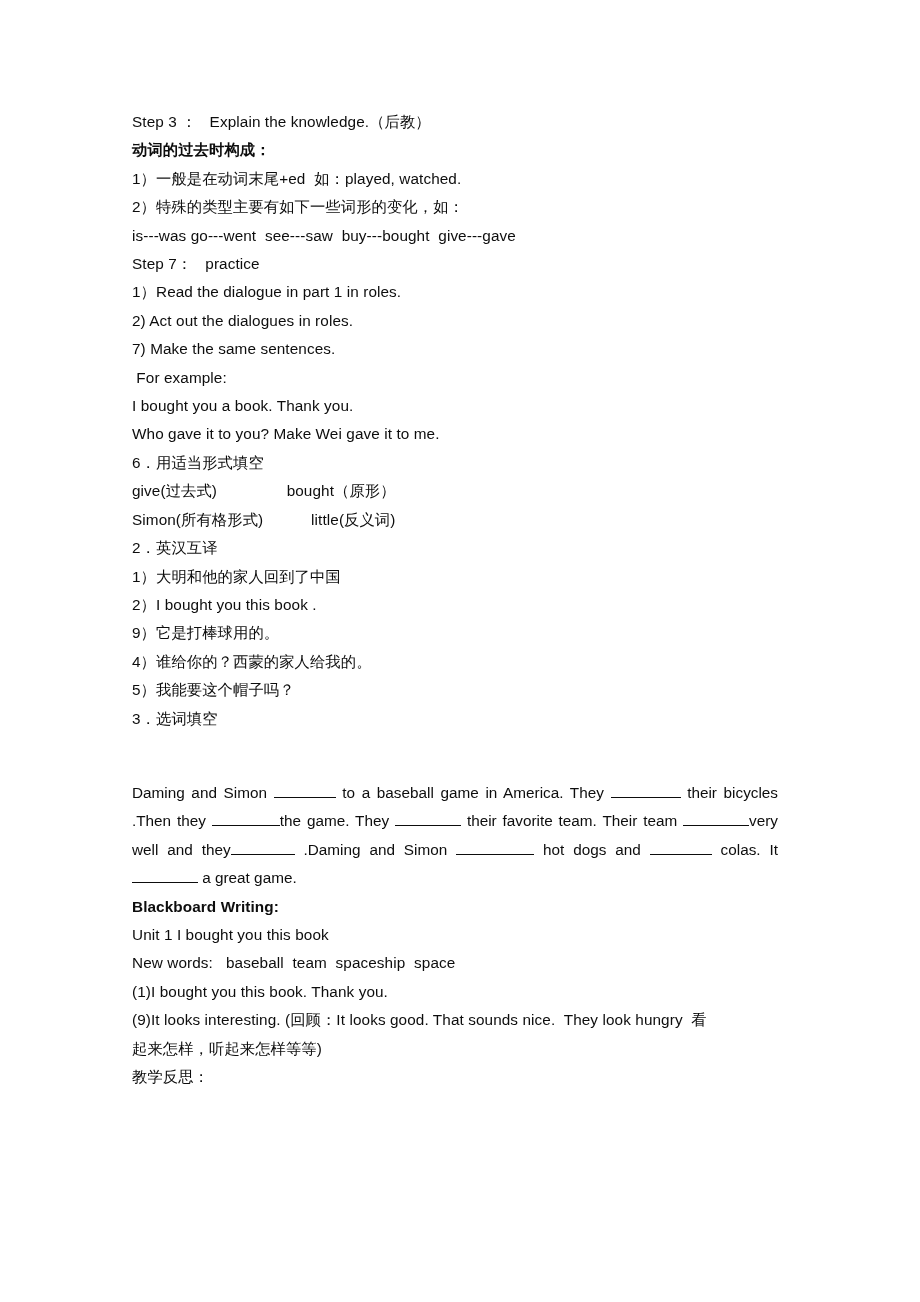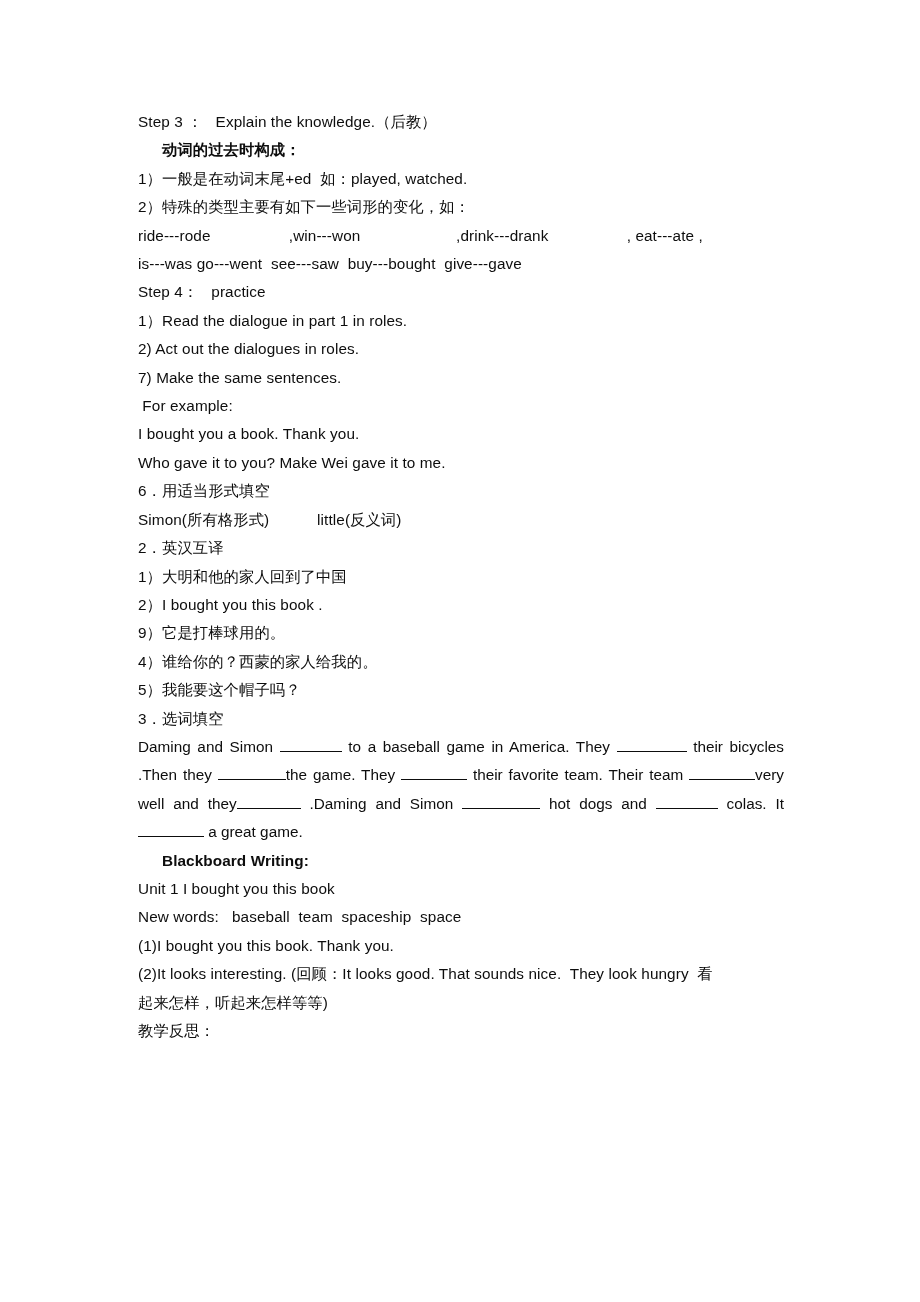--- a/index.html
+++ b/index.html
@@ -16,45 +16,45 @@
   .page {
     position: relative;
     width: 920px;
     height: 1302px;
     background: #ffffff;
     overflow: hidden;
     box-sizing: border-box;
   }
   .content {
     position: absolute;
-    left: 138px;
+    left: 132px;
     top: 108px;
     width: 646px;
   }
   .line {
     font-size: 15.3px;
     line-height: 28.4px;
     color: #0d0d0d;
     white-space: pre-wrap;
     letter-spacing: 0.1px;
   }
   .bold {
     font-weight: bold;
-    margin-left: 24px;
   }
   .just {
     text-align: justify;
     text-align-last: left;
     font-size: 15.3px;
     line-height: 28.4px;
     color: #0d0d0d;
   }
   .just-block {
     text-align: justify;
     text-justify: inter-word;
+    margin-top: 46px;
   }
   .wide-line {
     white-space: pre;
   }
   .blank {
     display: inline-block;
     border-bottom: 1.4px solid #0d0d0d;
     height: 13px;
     vertical-align: baseline;
   }
@@ -75,41 +75,41 @@
   <div class="content">
 
     <div class="line">Step 3 ：   Explain the knowledge.（后教）</div>
 
     <div class="line bold">动词的过去时构成：</div>
 
     <div class="line">1）一般是在动词末尾+ed  如：played, watched.</div>
 
     <div class="line">2）特殊的类型主要有如下一些词形的变化，如：</div>
 
-    <div class="line wide-line">ride---rode                  ,win---won                      ,drink---drank                  , eat---ate ,</div>
 
     <div class="line">is---was go---went  see---saw  buy---bought  give---gave</div>
 
-    <div class="line">Step 4：   practice</div>
+    <div class="line">Step 7：   practice</div>
 
     <div class="line">1）Read the dialogue in part 1 in roles.</div>
 
     <div class="line">2) Act out the dialogues in roles.</div>
 
     <div class="line">7) Make the same sentences.</div>
 
     <div class="line"> For example:</div>
 
     <div class="line">I bought you a book. Thank you.</div>
 
     <div class="line">Who gave it to you? Make Wei gave it to me.</div>
 
 
     <div class="line">6．用适当形式填空</div>
 
+    <div class="line wide-line">give(过去式)                bought（原形）</div>
 
     <div class="line wide-line">Simon(所有格形式)           little(反义词)</div>
 
     <div class="line">2．英汉互译</div>
 
     <div class="line">1）大明和他的家人回到了中国</div>
 
     <div class="line">2）I bought you this book .</div>
 
     <div class="line">9）它是打棒球用的。</div>
@@ -125,20 +125,20 @@
 
     <div class="line bold">Blackboard Writing:</div>
 
     <div class="line">Unit 1 I bought you this book</div>
 
     <div class="line">New words:   baseball  team  spaceship  space</div>
 
 
     <div class="line">(1)I bought you this book. Thank you.</div>
 
-    <div class="line">(2)It looks interesting. (回顾：It looks good. That sounds nice.  They look hungry  看</div>
+    <div class="line">(9)It looks interesting. (回顾：It looks good. That sounds nice.  They look hungry  看</div>
 
     <div class="line">起来怎样，听起来怎样等等)</div>
 
     <div class="line">教学反思：</div>
 
   </div>
 </div>
 
 </body></html>

